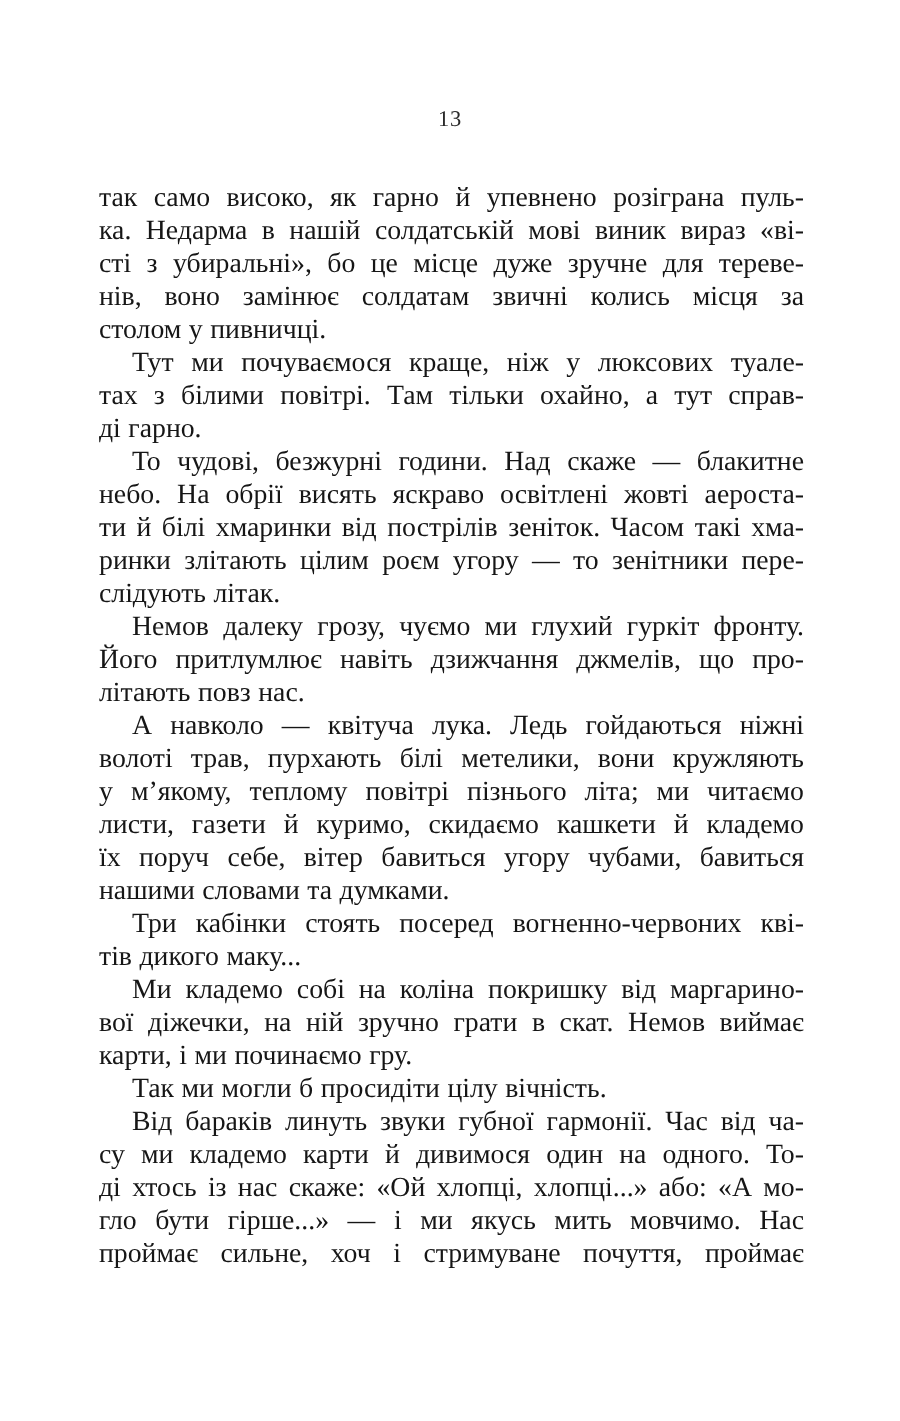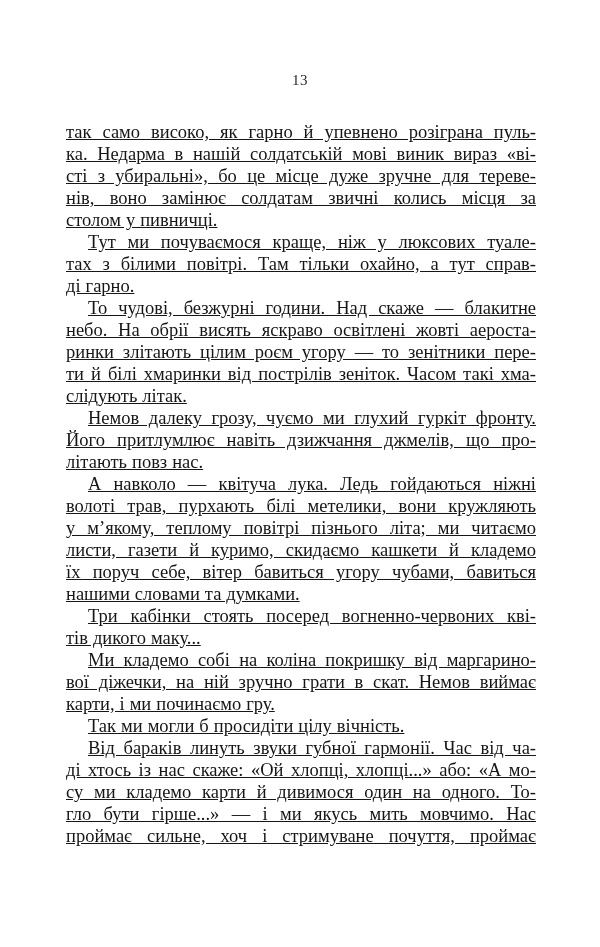--- a/index.html
+++ b/index.html
@@ -39,21 +39,20 @@
   }
   .line {
     font-size: 18.5px;
     line-height: 22px;
     height: 22px;
     white-space: normal;
     text-align: justify;
     text-align-last: justify;
     word-spacing: 0.02em;
     overflow: hidden;
-    text-decoration: underline;
   }
   .line.last {
     text-align-last: left;
   }
   .paragraph.indent .line:first-child {
     text-indent: 22px;
   }
 </style>
 </head>
 <body>
@@ -69,22 +68,22 @@
         <div class="line last">столом у пивничці.</div>
       </div>
       <div class="paragraph indent">
         <div class="line">Тут ми почуваємося краще, ніж у люксових туале-</div>
         <div class="line">тах з білими повітрі. Там тільки охайно, а тут справ-</div>
         <div class="line last">ді гарно.</div>
       </div>
       <div class="paragraph indent">
         <div class="line">То чудові, безжурні години. Над скаже — блакитне</div>
         <div class="line">небо. На обрії висять яскраво освітлені жовті аероста-</div>
+        <div class="line">ти й білі хмаринки від пострілів зеніток. Часом такі хма-</div>
         <div class="line">ринки злітають цілим роєм угору — то зенітники пере-</div>
-        <div class="line">ти й білі хмаринки від пострілів зеніток. Часом такі хма-</div>
         <div class="line last">слідують літак.</div>
       </div>
       <div class="paragraph indent">
         <div class="line">Немов далеку грозу, чуємо ми глухий гуркіт фронту.</div>
         <div class="line">Його притлумлює навіть дзижчання джмелів, що про-</div>
         <div class="line last">літають повз нас.</div>
       </div>
       <div class="paragraph indent">
         <div class="line">А навколо — квітуча лука. Ледь гойдаються ніжні</div>
         <div class="line">волоті трав, пурхають білі метелики, вони кружляють</div>
@@ -100,19 +99,19 @@
       <div class="paragraph indent">
         <div class="line">Ми кладемо собі на коліна покришку від маргарино-</div>
         <div class="line">вої діжечки, на ній зручно грати в скат. Немов виймає</div>
         <div class="line last">карти, і ми починаємо гру.</div>
       </div>
       <div class="paragraph indent">
         <div class="line last">Так ми могли б просидіти цілу вічність.</div>
       </div>
       <div class="paragraph indent">
         <div class="line">Від бараків линуть звуки губної гармонії. Час від ча-</div>
+        <div class="line">су ми кладемо карти й дивимося один на одного. То-</div>
         <div class="line">ді хтось із нас скаже: «Ой хлопці, хлопці...» або: «А мо-</div>
-        <div class="line">су ми кладемо карти й дивимося один на одного. То-</div>
         <div class="line">гло бути гірше...» — і ми якусь мить мовчимо. Нас</div>
         <div class="line">проймає сильне, хоч і стримуване почуття, проймає</div>
       </div>
     </div>
 </div>
 
 </body></html>

